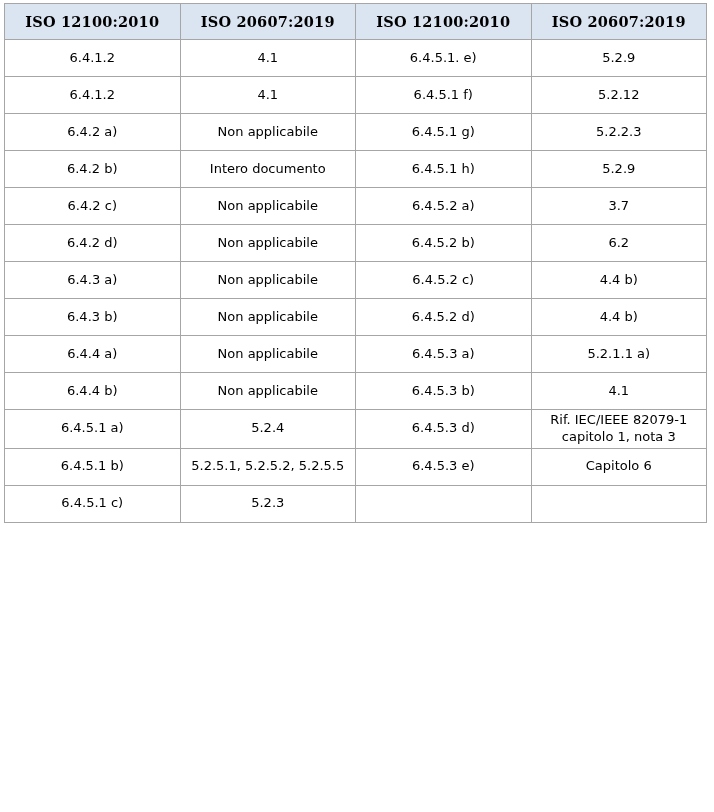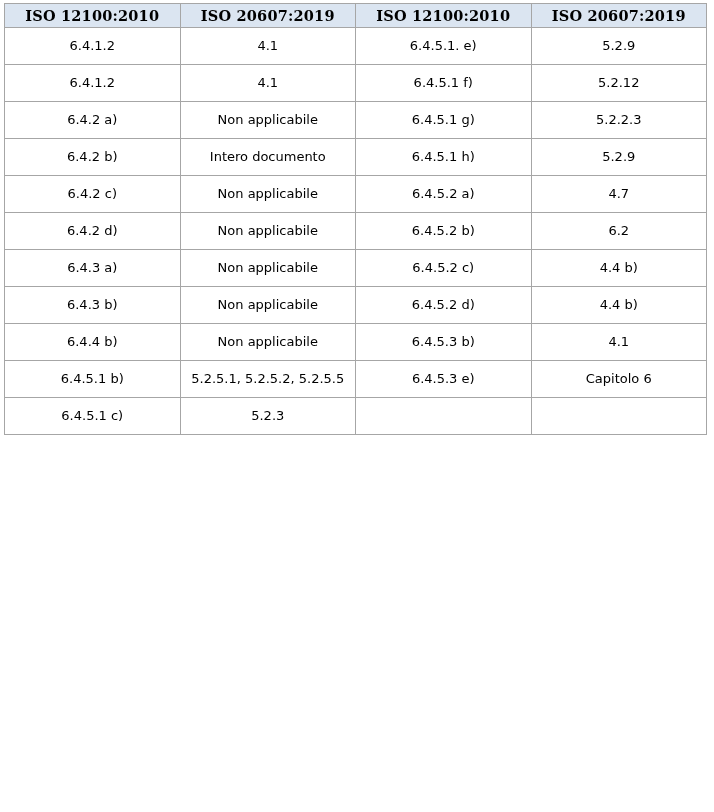--- a/index.html
+++ b/index.html
@@ -31,21 +31,21 @@
   col { width: 25%; }
   th, td {
     border: 1px solid var(--border-color);
     text-align: center;
     vertical-align: middle;
     overflow: hidden;
   }
   th {
     background: var(--header-bg);
     height: 23px;
-    padding: 3px 6px;
+    padding: 9px 6px;
     font-family: "DejaVu Serif", "Liberation Serif", serif;
     font-size: 14.5px;
     font-weight: bold;
     letter-spacing: 0.2px;
   }
   td {
     height: 37px;
     padding: 2px 7px;
     font-size: 13px;
     line-height: 1.3;
@@ -92,45 +92,57 @@
         <tr>
           <td>6.4.2 b)</td>
           <td>Intero documento</td>
           <td>6.4.5.1 h)</td>
           <td>5.2.9</td>
         </tr>
         <tr>
           <td>6.4.2 c)</td>
           <td>Non applicabile</td>
           <td>6.4.5.2 a)</td>
-          <td>4.7</td>
+          <td>3.7</td>
         </tr>
         <tr>
           <td>6.4.2 d)</td>
           <td>Non applicabile</td>
           <td>6.4.5.2 b)</td>
           <td>6.2</td>
         </tr>
         <tr>
           <td>6.4.3 a)</td>
           <td>Non applicabile</td>
           <td>6.4.5.2 c)</td>
           <td>4.4 b)</td>
         </tr>
         <tr>
           <td>6.4.3 b)</td>
           <td>Non applicabile</td>
           <td>6.4.5.2 d)</td>
           <td>4.4 b)</td>
         </tr>
         <tr>
+          <td>6.4.4 a)</td>
+          <td>Non applicabile</td>
+          <td>6.4.5.3 a)</td>
+          <td>5.2.1.1 a)</td>
+        </tr>
+        <tr>
           <td>6.4.4 b)</td>
           <td>Non applicabile</td>
           <td>6.4.5.3 b)</td>
           <td>4.1</td>
+        </tr>
+        <tr>
+          <td>6.4.5.1 a)</td>
+          <td>5.2.4</td>
+          <td>6.4.5.3 d)</td>
+          <td>Rif. IEC/IEEE 82079-1 capitolo 1, nota 3</td>
         </tr>
         <tr>
           <td>6.4.5.1 b)</td>
           <td>5.2.5.1, 5.2.5.2, 5.2.5.5</td>
           <td>6.4.5.3 e)</td>
           <td>Capitolo 6</td>
         </tr>
         <tr>
           <td>6.4.5.1 c)</td>
           <td>5.2.3</td>

